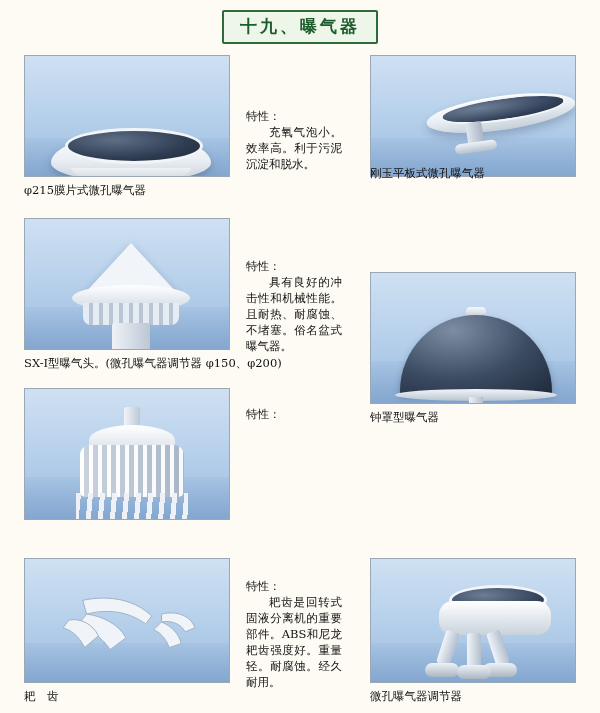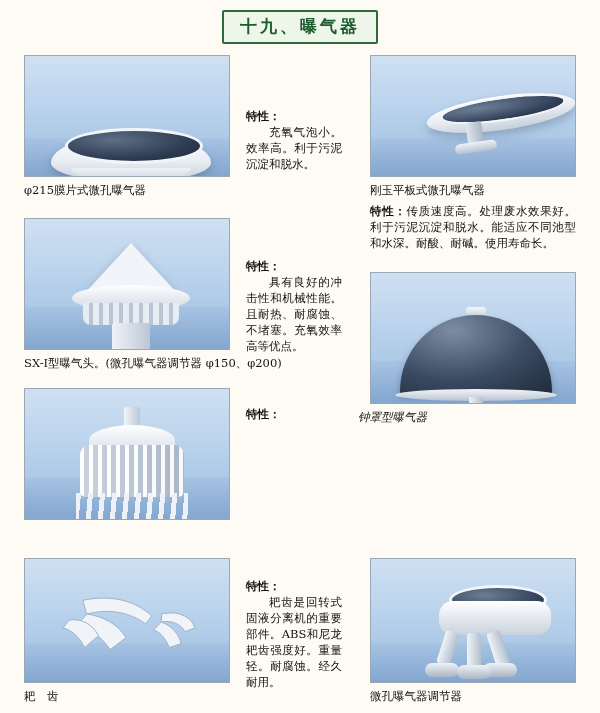--- a/index.html
+++ b/index.html
@@ -70,21 +70,21 @@
   
   .textblock {
     position: absolute;
     font-family: "DejaVu Serif", serif;
     font-size: 11.5px;
     line-height: 16px;
     color: #111;
     text-align: justify;
   }
   .textblock .lead {
-    font-weight: bold;
+    font-weight: normal;
   }
   .indent2 { text-indent: 23px; }
 
   
   .obj { position: absolute; }
 
   
   .disc-body {
     width: 160px; height: 48px;
     left: 26px; top: 78px;
@@ -288,52 +288,47 @@
     <div class="indent2">充氧气泡小。效率高。利于污泥沉淀和脱水。</div>
   </div>
 
   <div class="photo" style="left:370px; top:55px; width:206px; height:122px;">
     <div class="floor"></div>
     <div class="obj plate-body"></div>
     <div class="obj plate-top"></div>
     <div class="obj plate-stem"></div>
     <div class="obj plate-foot"></div>
   </div>
-  <div class="caption" style="left:370px; top:183px;">刚玉平板式微孔曝气器</div>
-
-  <div class="textblock" style="left:370px; top:203px; width:206px;">
-    <span class="indent2" style="display:inline;">
-      <span class="lead">特性：</span><span>传质速度高。处理废水效果好。利于污泥沉淀和脱水。能适应不同池型和水深。耐酸、耐碱。使用寿命长。</span>
-    </span>
-  </div>
+  <div class="caption" style="left:370px; top:166px;">刚玉平板式微孔曝气器</div>
+
 
   <div class="photo" style="left:24px; top:218px; width:206px; height:132px;">
     <div class="floor"></div>
     <div class="obj sx-cone"></div>
     <div class="obj sx-ring"></div>
     <div class="obj sx-teeth"></div>
     <div class="obj sx-neck"></div>
     <div class="obj sx-thread"></div>
   </div>
   <div class="caption" style="left:24px; top:356px;">SX-I型曝气头。(微孔曝气器调节器 φ150、φ200)</div>
 
   <div class="textblock" style="left:246px; top:258px; width:96px;">
     <span class="lead">特性：</span>
-    <div class="indent2">具有良好的冲击性和机械性能。且耐热、耐腐蚀、不堵塞。充氧效率高等优点。</div>
+    <div class="indent2">具有良好的冲击性和机械性能。且耐热、耐腐蚀、不堵塞。俗名盆式曝气器。</div>
   </div>
 
   <div class="photo" style="left:370px; top:272px; width:206px; height:132px;">
     <div class="floor"></div>
     <div class="obj bell-knob"></div>
     <div class="obj bell-dome"></div>
     <div class="obj bell-rim"></div>
     <div class="obj bell-stem"></div>
 
   </div>
-  <div class="caption" style="left:358px; top:410px;font-style:italic;">钟罩型曝气器</div>
+  <div class="caption" style="left:370px; top:410px;">钟罩型曝气器</div>
 
   <div class="photo" style="left:24px; top:388px; width:206px; height:132px;">
     <div class="floor"></div>
     <div class="obj js-stem"></div>
     <div class="obj js-cap"></div>
     <div class="obj js-body"></div>
     <div class="obj js-ribs"></div>
     <div class="obj js-legs"></div>
   </div>
   <div class="caption" style="left:24px; top:526px;margin-top:32px;">金山I型曝气器</div>

